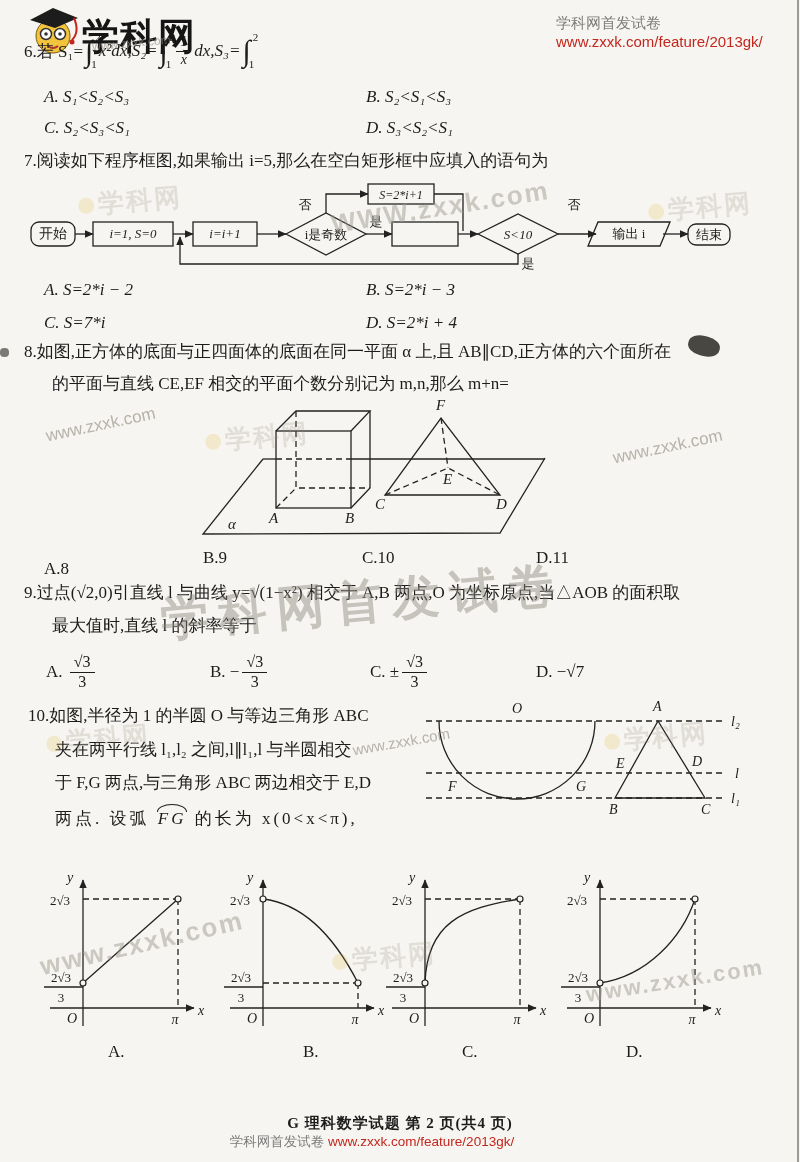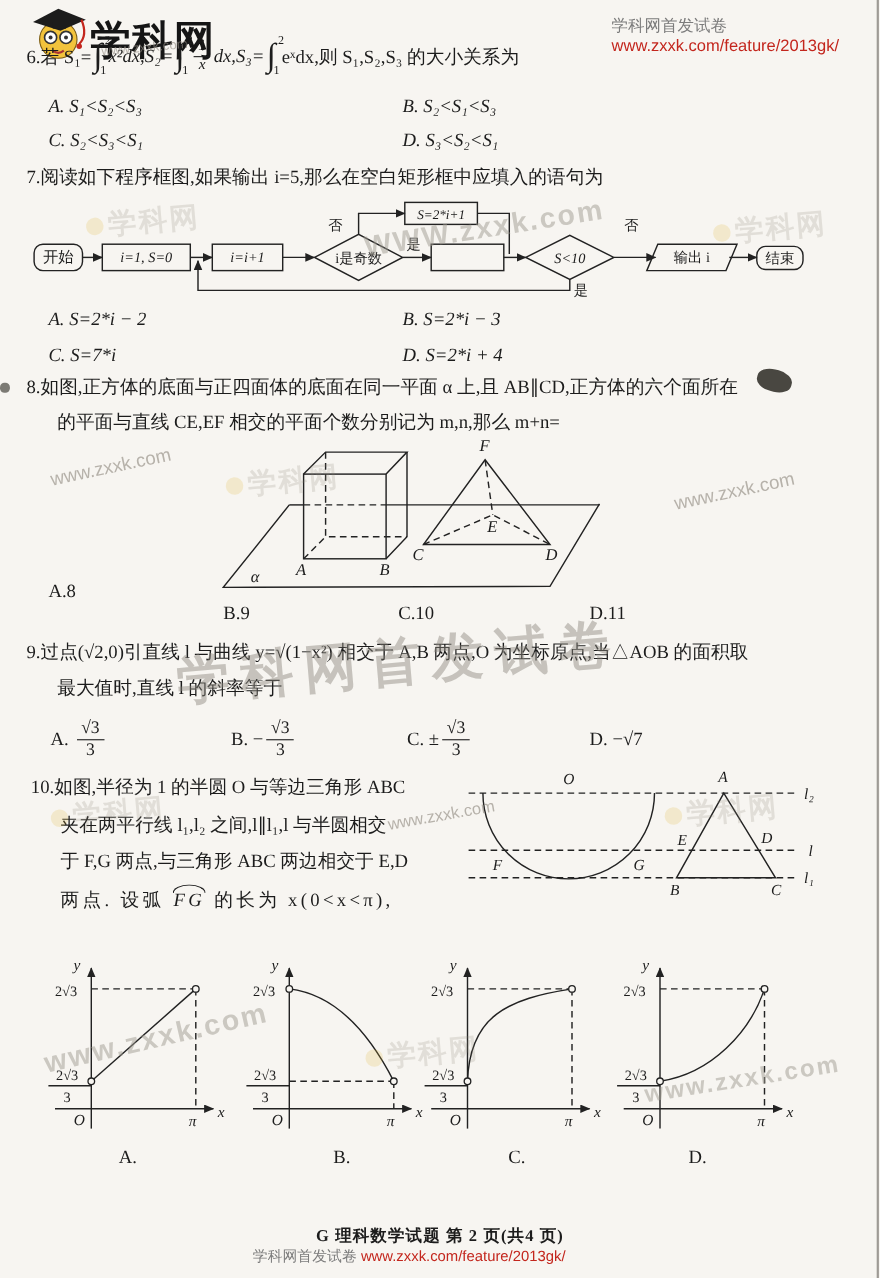--- a/index.html
+++ b/index.html
@@ -103,21 +103,20 @@
         <span class="den math">x</span>
       </span>
     <span class="math">dx,S₃=</span>
     <span class="int">
         <span class="isym">∫</span>
         <span class="ilim">
           <b class="iu">2</b>
           <b class="il">1</b>
         </span>
       </span>
-    <span>eˣdx,则 S₁,S₂,S₃ 的大小关系为</span>
   </div>
   <div class="opt math" style="left:44px;top:87px">A. S₁&lt;S₂&lt;S₃</div>
   <div class="opt math" style="left:366px;top:87px">B. S₂&lt;S₁&lt;S₃</div>
   <div class="opt math" style="left:44px;top:118px">C. S₂&lt;S₃&lt;S₁</div>
   <div class="opt math" style="left:366px;top:118px">D. S₃&lt;S₂&lt;S₁</div>
 
   <div class="line" style="left:24px;top:149px">7.阅读如下程序框图,如果输出 i=5,那么在空白矩形框中应填入的语句为</div>
 
   <svg style="left:18px;top:176px" width="760" height="100" viewBox="0 0 760 100">
 
@@ -188,21 +187,21 @@
 
     <text x="100" y="133" font-size="15" font-style="italic">α</text>
     <text x="141" y="127" font-size="15" font-style="italic">A</text>
     <text x="217" y="127" font-size="15" font-style="italic">B</text>
     <text x="247" y="113" font-size="15" font-style="italic">C</text>
     <text x="368" y="113" font-size="15" font-style="italic">D</text>
     <text x="315" y="88" font-size="15" font-style="italic">E</text>
     <text x="308" y="14" font-size="15" font-style="italic">F</text>
   </svg>
 
-  <div class="opt" style="left:44px;top:528px">A.8</div>
+  <div class="opt" style="left:44px;top:559px">A.8</div>
   <div class="opt" style="left:203px;top:548px">B.9</div>
   <div class="opt" style="left:362px;top:548px">C.10</div>
   <div class="opt" style="left:536px;top:548px">D.11</div>
 
   <div class="line" style="left:24px;top:581px">9.过点(√2,0)引直线 l 与曲线 y=√(1−x²) 相交于 A,B 两点,O 为坐标原点,当△AOB 的面积取</div>
   <div class="line" style="left:52px;top:614px">最大值时,直线 l 的斜率等于</div>
 
   <div class="opt9" style="left:46px;top:648px;height:48px">
     <span>A.</span>&nbsp;<span class="frac">
         <span class="num">√3</span>

